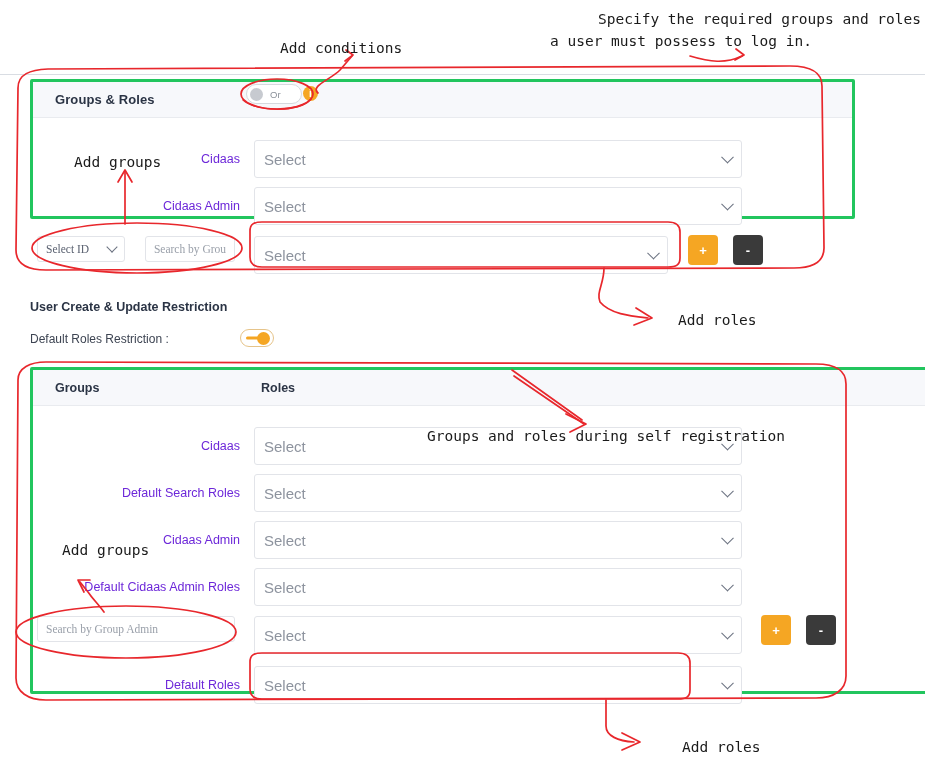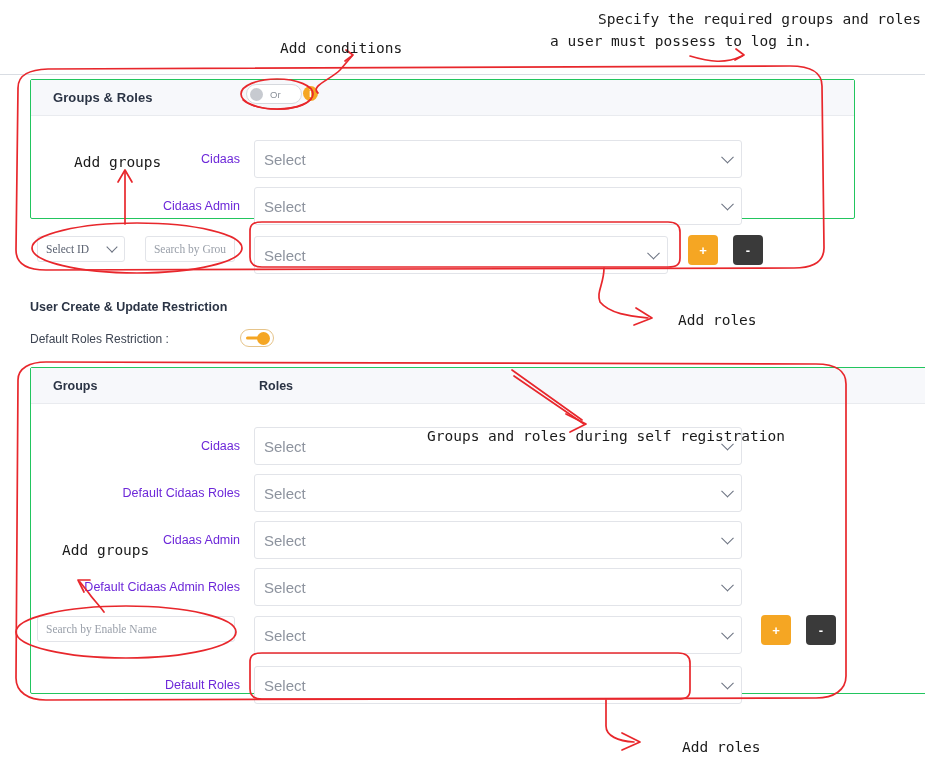--- a/index.html
+++ b/index.html
@@ -33,21 +33,21 @@
   
   .top-rule {
     position:absolute; left:0; top:74px; width:925px;
     height:1px; background:#d9dde3;
   }
 
   
   .panel {
     position:absolute;
     background:#ffffff;
-    border:1px solid #22c55e;
+    border:3px solid #22c55e;
     border-radius:2px;
   }
   .panel-head {
     height:36px;
     background:#f7f8fb;
     border-bottom:1px solid #e9ebef;
     display:flex;
     align-items:center;
     padding:0 0 0 22px;
   }
@@ -252,21 +252,21 @@
 
 <div class="row" style="left:130px; top:427px;">
   <span class="field-label" style="width:110px;">Cidaas</span>
   <div class="sel" style="margin-left:14px; width:488px;">
     <span>Select</span>
     <span class="chev"></span>
   </div>
 </div>
 
 <div class="row" style="left:100px; top:474px;">
-  <span class="field-label" style="width:140px;">Default Cidaas Roles</span>
+  <span class="field-label" style="width:140px;">Default Search Roles</span>
   <div class="sel" style="margin-left:14px; width:488px;">
     <span>Select</span>
     <span class="chev"></span>
   </div>
 </div>
 
 <div class="row" style="left:130px; top:521px;">
   <span class="field-label" style="width:110px;">Cidaas Admin</span>
   <div class="sel" style="margin-left:14px; width:488px;">
     <span>Select</span>
@@ -276,21 +276,21 @@
 
 <div class="row" style="left:62px; top:568px;">
   <span class="field-label" style="width:178px;">Default Cidaas Admin Roles</span>
   <div class="sel" style="margin-left:14px; width:488px;">
     <span>Select</span>
     <span class="chev"></span>
   </div>
 </div>
 
 <div class="txt-input" style="position:absolute; left:37px; top:616px; width:198px;">
-  <span>Search by Enable Name</span>
+  <span>Search by Group Admin</span>
 </div>
 <div class="sel" style="position:absolute; left:254px; top:616px; width:488px;">
   <span>Select</span>
   <span class="chev"></span>
 </div>
 <div class="btn-sq btn-add" style="position:absolute; left:761px; top:615px;">
   <span>+</span>
 </div>
 <div class="btn-sq btn-rem" style="position:absolute; left:806px; top:615px;">
   <span>-</span>

